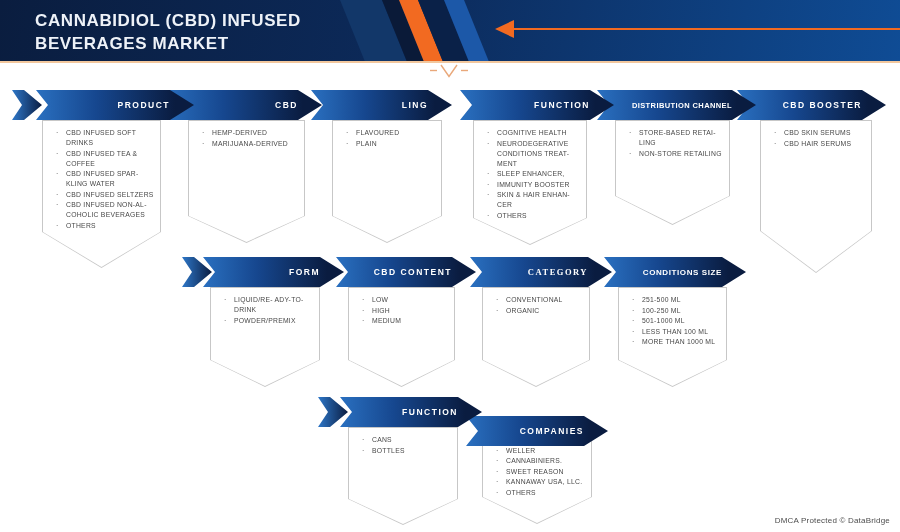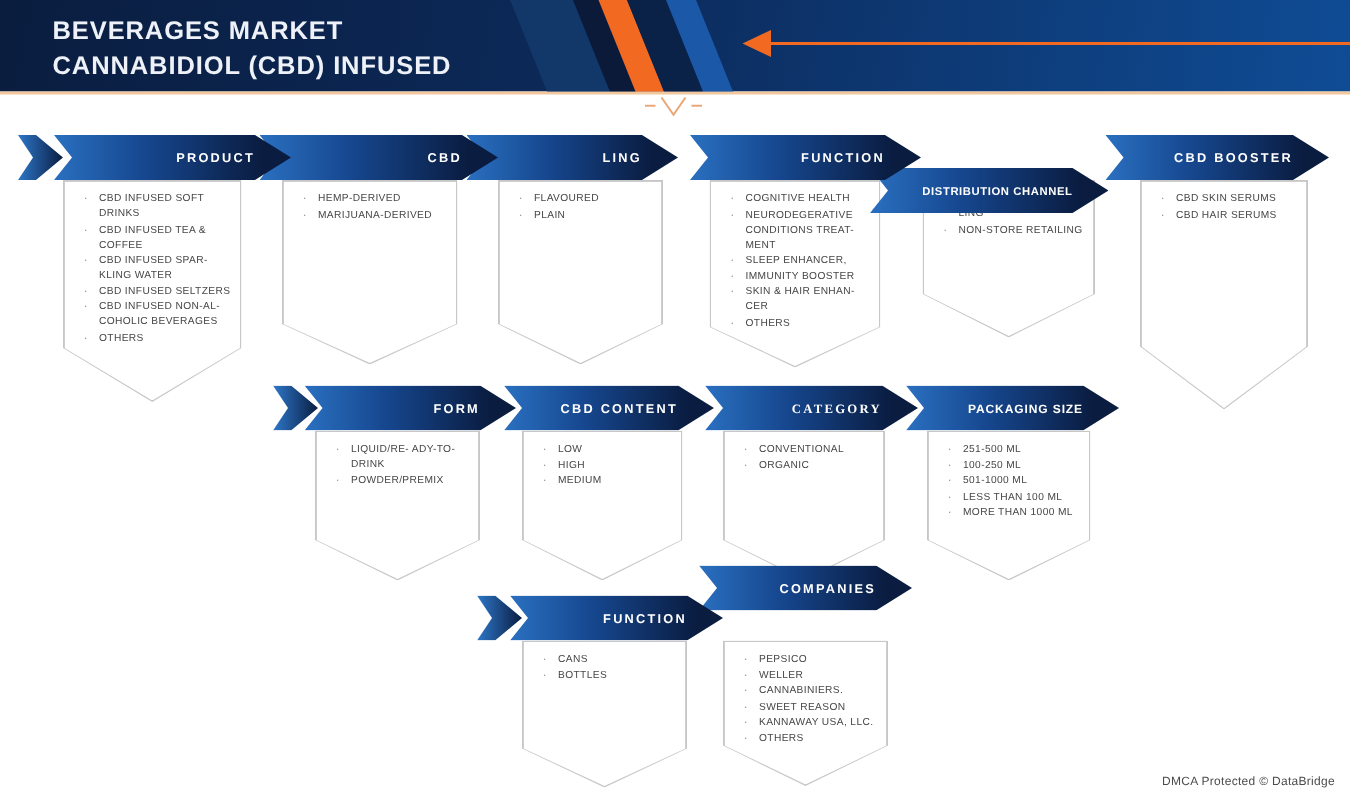--- a/index.html
+++ b/index.html
@@ -67,22 +67,22 @@
 
 <div class="stage">
 
   <div class="topbar">
     <div class="stripe s1"></div>
     <div class="stripe s2"></div>
     <div class="stripe s3"></div>
     <div class="stripe s4"></div>
     <div class="stripe s5"></div>
     <div class="title">
+      <div>CANNABIDIOL (CBD) INFUSED</div>
       <div>BEVERAGES MARKET</div>
-      <div>CANNABIDIOL (CBD) INFUSED</div>
     </div>
     <div class="hline"></div>
     <div class="harrow"></div>
   </div>
 
   <svg class="vmark" width="40" height="16" viewBox="0 0 40 16">
     <line x1="0" y1="7.5" x2="7" y2="7.5" stroke="#e9a87a" stroke-width="1.4"></line>
     <polyline points="11,2 19,13.5 27,2" fill="none" stroke="#e9a87a" stroke-width="1.4"></polyline>
     <line x1="31" y1="7.5" x2="38" y2="7.5" stroke="#e9a87a" stroke-width="1.4"></line>
   </svg>
@@ -115,21 +115,21 @@
               <span class="blt">·</span>
               <span class="txt">CBD INFUSED NON-AL- COHOLIC BEVERAGES</span>
             </li>
             <li>
               <span class="blt">·</span>
               <span class="txt">OTHERS</span>
             </li>
           </ul>
         </div>
       </div>
-      <div class="ribbon" style="left: 173px; top: 90px; width: 159px; z-index: 39;">
+      <div class="ribbon" style="left: 163px; top: 90px; width: 159px; z-index: 39;">
         <span>CBD</span>
       </div>
       <div class="banner" style="left: 188px; top: 120px; width: 117px; height: 123px; clip-path: polygon(0px 0px, 100% 0px, 100% calc(100% - 27px), 50% 100%, 0px calc(100% - 27px));">
         <div class="banner-inner" style="clip-path: polygon(0px 0px, 100% 0px, 100% calc(100% - 26px), 50% 100%, 0px calc(100% - 26px));">
           <ul>
             <li>
               <span class="blt">·</span>
               <span class="txt">HEMP-DERIVED</span>
             </li>
             <li>
@@ -182,21 +182,21 @@
               <span class="blt">·</span>
               <span class="txt">SKIN &amp; HAIR ENHAN- CER</span>
             </li>
             <li>
               <span class="blt">·</span>
               <span class="txt">OTHERS</span>
             </li>
           </ul>
         </div>
       </div>
-      <div class="ribbon long" style="left: 580px; top: 90px; width: 159px; z-index: 36; margin-top: 22px;">
+      <div class="ribbon long" style="left: 597px; top: 90px; width: 159px; z-index: 36;">
         <span>DISTRIBUTION CHANNEL</span>
       </div>
       <div class="banner" style="left: 615px; top: 120px; width: 115px; height: 105px; clip-path: polygon(0px 0px, 100% 0px, 100% calc(100% - 29px), 50% 100%, 0px calc(100% - 29px));">
         <div class="banner-inner" style="clip-path: polygon(0px 0px, 100% 0px, 100% calc(100% - 28px), 50% 100%, 0px calc(100% - 28px));">
           <ul>
             <li>
               <span class="blt">·</span>
               <span class="txt">STORE-BASED RETAI- LING</span>
             </li>
             <li>
@@ -273,21 +273,21 @@
               <span class="txt">CONVENTIONAL</span>
             </li>
             <li>
               <span class="blt">·</span>
               <span class="txt">ORGANIC</span>
             </li>
           </ul>
         </div>
       </div>
       <div class="ribbon mid" style="left: 604px; top: 257px; width: 142px; z-index: 37;">
-        <span>PACKAGING SIZE</span>
+        <span>CONDITIONS SIZE</span>
       </div>
       <div class="banner" style="left: 618px; top: 287px; width: 109px; height: 100px; clip-path: polygon(0px 0px, 100% 0px, 100% calc(100% - 27px), 50% 100%, 0px calc(100% - 27px));">
         <div class="banner-inner" style="clip-path: polygon(0px 0px, 100% 0px, 100% calc(100% - 26px), 50% 100%, 0px calc(100% - 26px));">
           <ul>
             <li>
               <span class="blt">·</span>
               <span class="txt">251-500 ML</span>
             </li>
             <li>
               <span class="blt">·</span>
@@ -319,21 +319,21 @@
               <span class="blt">·</span>
               <span class="txt">CANS</span>
             </li>
             <li>
               <span class="blt">·</span>
               <span class="txt">BOTTLES</span>
             </li>
           </ul>
         </div>
       </div>
-      <div class="ribbon" style="left: 466px; top: 377px; width: 142px; z-index: 39;">
+      <div class="ribbon" style="left: 466px; top: 416px; width: 142px; z-index: 39;">
         <span>COMPANIES</span>
       </div>
       <div class="banner" style="left: 482px; top: 427px; width: 110px; height: 97px; clip-path: polygon(0px 0px, 100% 0px, 100% calc(100% - 27px), 50% 100%, 0px calc(100% - 27px));">
         <div class="banner-inner" style="clip-path: polygon(0px 0px, 100% 0px, 100% calc(100% - 26px), 50% 100%, 0px calc(100% - 26px));">
           <ul>
             <li>
               <span class="blt">·</span>
               <span class="txt">PEPSICO</span>
             </li>
             <li>

